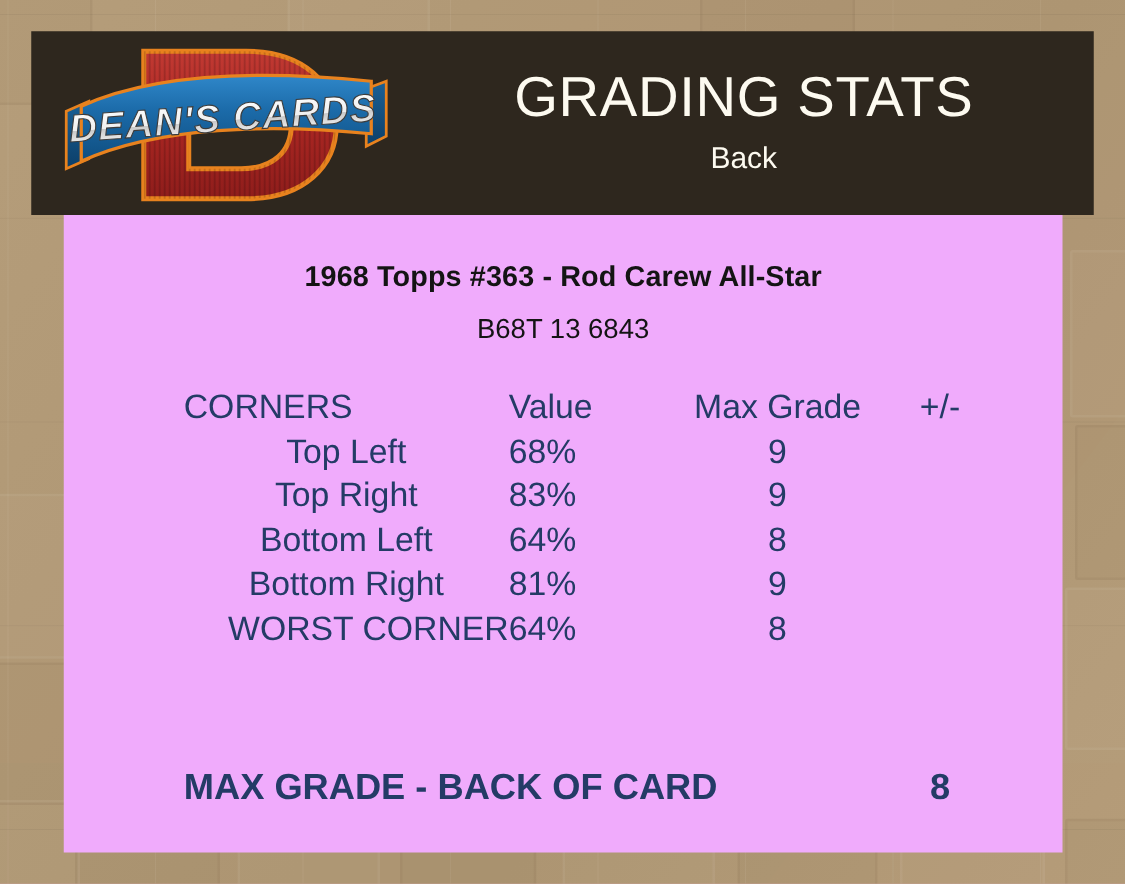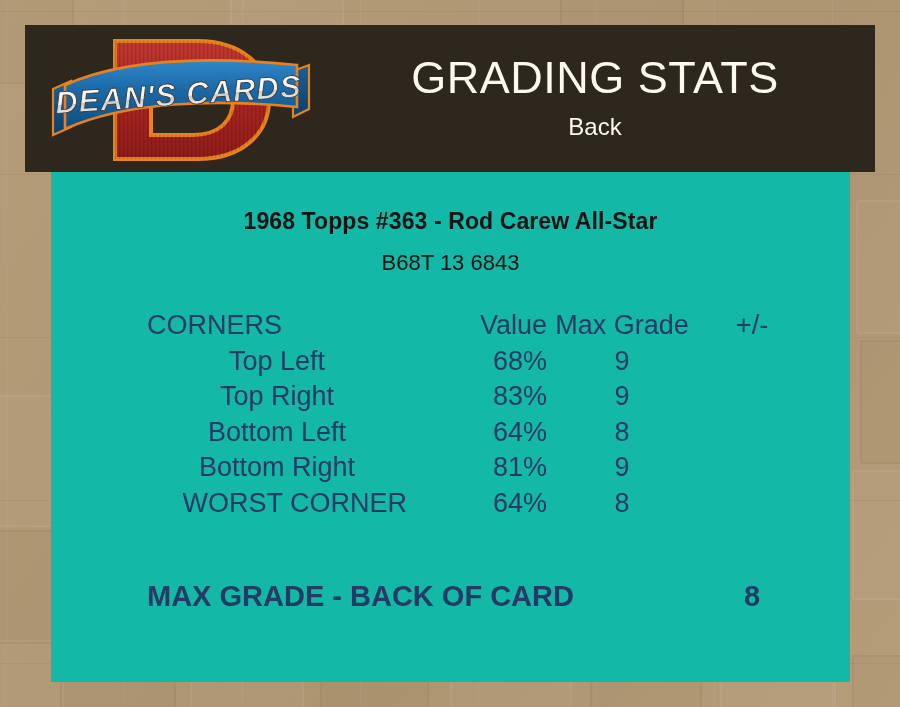--- a/index.html
+++ b/index.html
@@ -101,21 +101,21 @@
     white-space: nowrap;
   }
 
   
   #content-panel {
     position: absolute;
     left: 51px;
     top: 172px;
     width: 799px;
     height: 510px;
-    background: #14b8a6;
+    background: #f0abfc;
     z-index: 4;
   }
 
   
   #card-title {
     position: absolute;
     left: 0;
     right: 0;
     top: 36px;
     text-align: center;
@@ -149,21 +149,21 @@
   #stats-table td, #stats-table th {
     padding: 0;
     border: 0;
     font-size: 27px;
     line-height: 35.5px;
     color: #243b66;
     font-weight: 400;
     vertical-align: baseline;
   }
   .col-label  { width: 260px; text-align: left;   padding-left: 0; }
-  .col-value  { width: 140px; text-align: right; }
+  .col-value  { width: 140px; text-align: left; }
   .col-max    { width: 150px; text-align: center; }
   .col-pm     { width: 110px; text-align: center; }
 
   thead th {
     font-weight: bold;
     padding-bottom: 2px;
   }
   thead .col-label { text-align: left; }
 
   tbody .row-label {
@@ -183,20 +183,21 @@
     display: flex;
     align-items: baseline;
     color: #243b66;
     font-size: 29px;
     font-weight: bold;
   }
   #summary-label {
     flex: 0 0 550px;
     text-align: left;
     white-space: nowrap;
+    margin-top: 34px;
   }
   #summary-value {
     flex: 0 0 110px;
     text-align: center;
   }
 </style>
 </head>
 <body>
 
 <div id="page">

